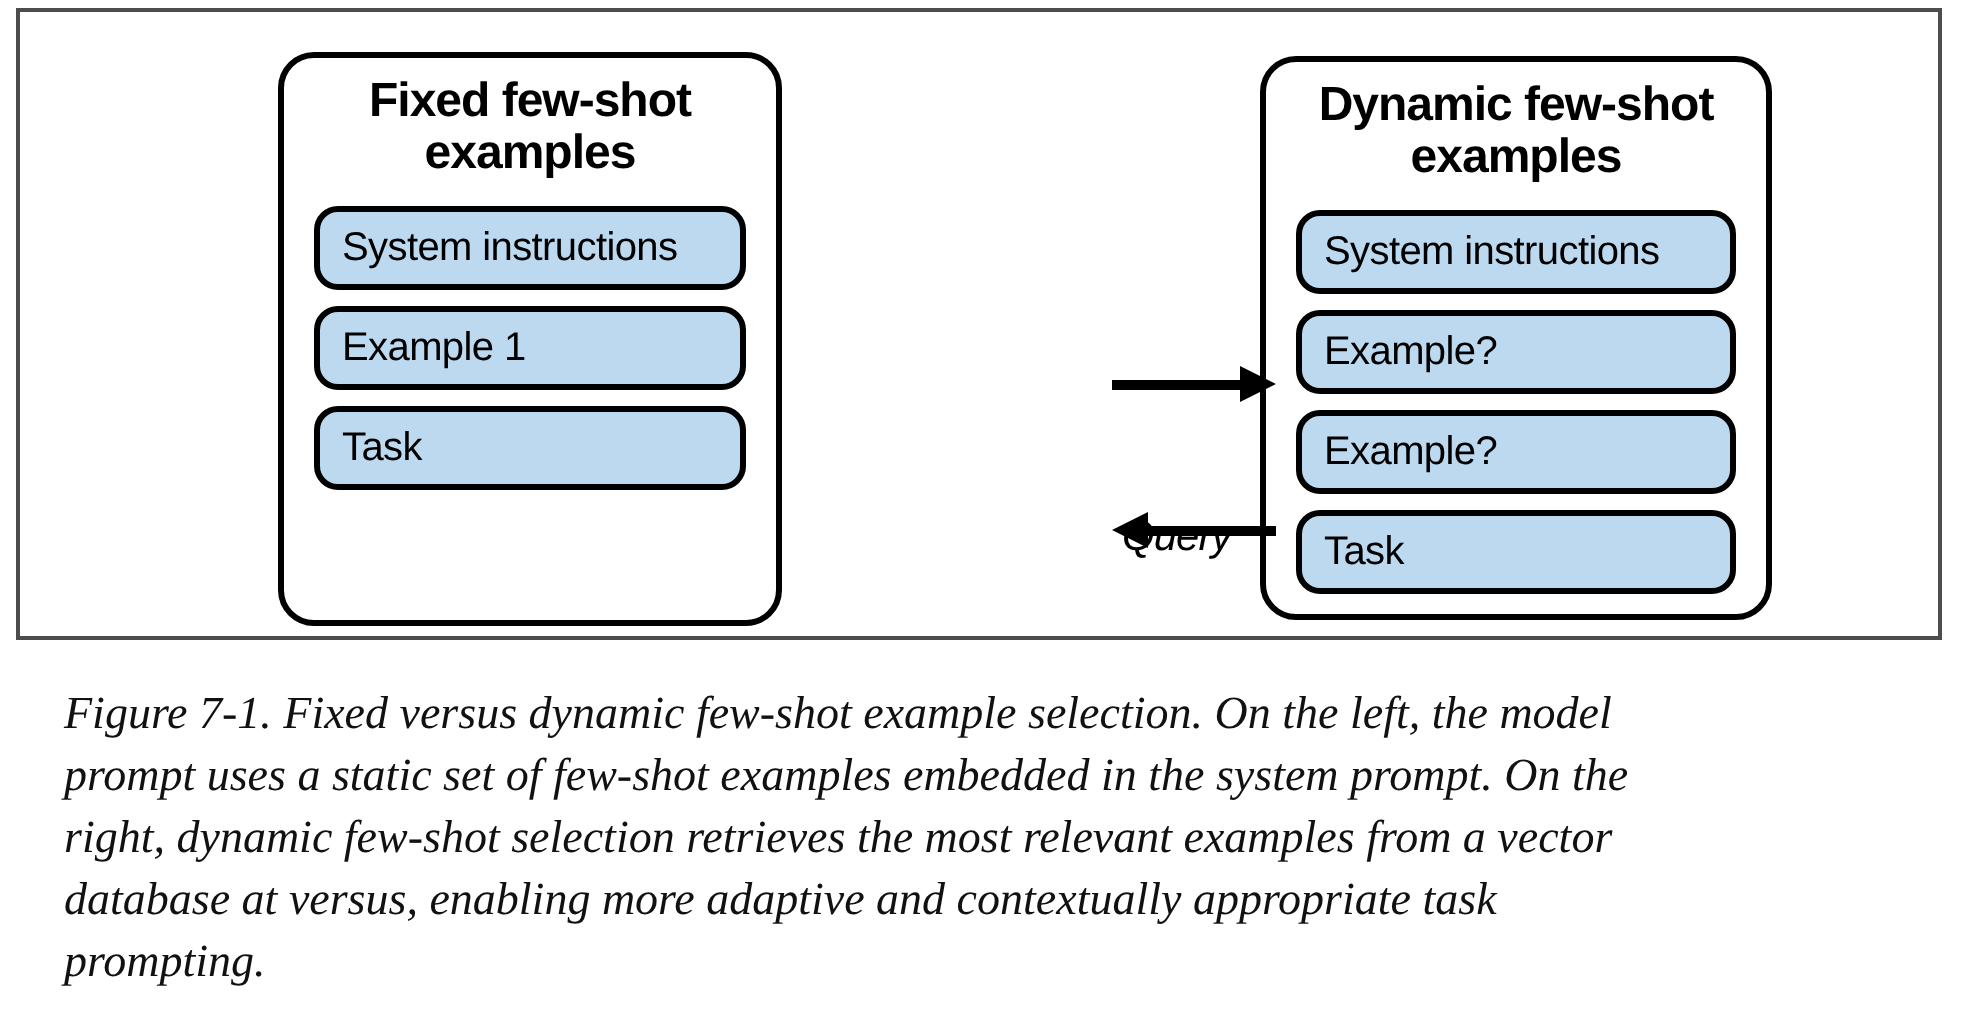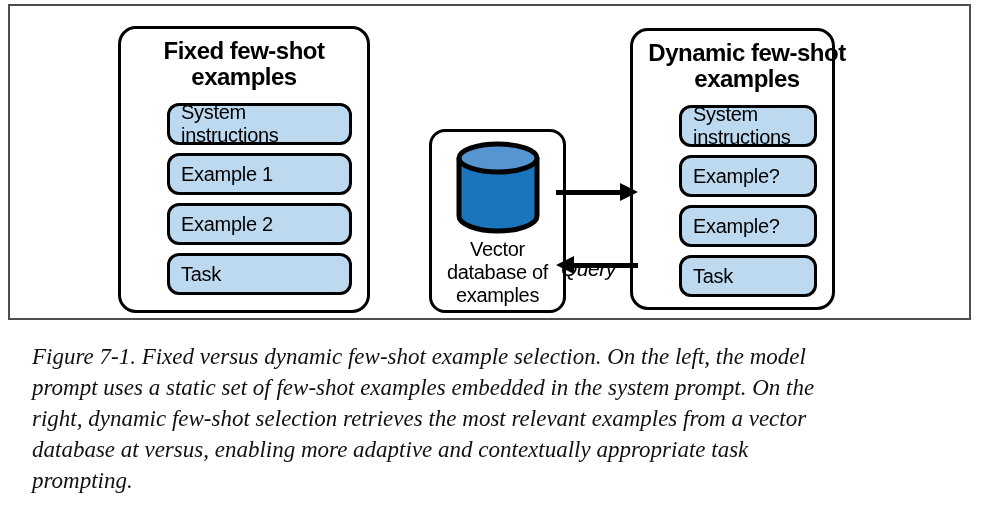--- a/index.html
+++ b/index.html
@@ -24,34 +24,34 @@
   }
 
   
   .panel {
     position: absolute;
     border: 3px solid #000000;
     border-radius: 18px;
     background: #ffffff;
     box-sizing: border-box;
   }
-  .panel-left  { left: 108px; top: 20px;  width: 252px; height: 287px; }
-  .panel-right { left: 620px; top: 22px;  width: 205px; height: 282px; }
+  .panel-left  { left: 129px; top: 20px;  width: 252px; height: 287px; }
+  .panel-right { left: 620px; top: 22px;  width: 256px; height: 282px; }
 
   .panel-title {
     margin: 9px auto 13px auto;
     width: 228px;
     text-align: center;
     font-weight: bold;
     font-size: 24px;
     line-height: 26px;
     letter-spacing: -0.5px;
   }
 
-  .item-stack { padding: 0 15px; margin-left: 31px; }
+  .item-stack { padding: 0 15px; }
   .item-box {
     height: 42px;
     margin-bottom: 8px;
     border: 3px solid #000000;
     border-radius: 12px;
     background: #bcd9ef;
     display: flex;
     align-items: center;
     padding: 0 11px;
     font-size: 20px;
@@ -131,39 +131,25 @@
     <div class="panel panel-left">
       <div class="panel-title">Fixed few-shot examples</div>
       <div class="item-stack">
         <div class="item-box">
           <span>System instructions</span>
         </div>
         <div class="item-box">
           <span>Example 1</span>
         </div>
         <div class="item-box">
-          <span>Example 2</span>
-        </div>
-        <div class="item-box">
           <span>Task</span>
         </div>
       </div>
     </div>
 
-    <div class="db-box">
-      <svg class="db-cylinder" width="88" height="96" viewBox="0 0 88 96" aria-hidden="true">
-        <path d="M 5 18 L 5 76 A 39 15 0 0 0 83 76 L 83 18" fill="#1b75bc" stroke="#000000" stroke-width="5"></path>
-        <ellipse cx="44" cy="18" rx="39" ry="14" fill="#5596d2" stroke="#000000" stroke-width="5"></ellipse>
-      </svg>
-      <div class="db-label">
-        <div>Vector</div>
-        <div>database of</div>
-        <div>examples</div>
-      </div>
-    </div>
 
     <div class="panel panel-right">
       <div class="panel-title">Dynamic few-shot examples</div>
       <div class="item-stack">
         <div class="item-box">
           <span>System instructions</span>
         </div>
         <div class="item-box">
           <span>Example?</span>
         </div>

